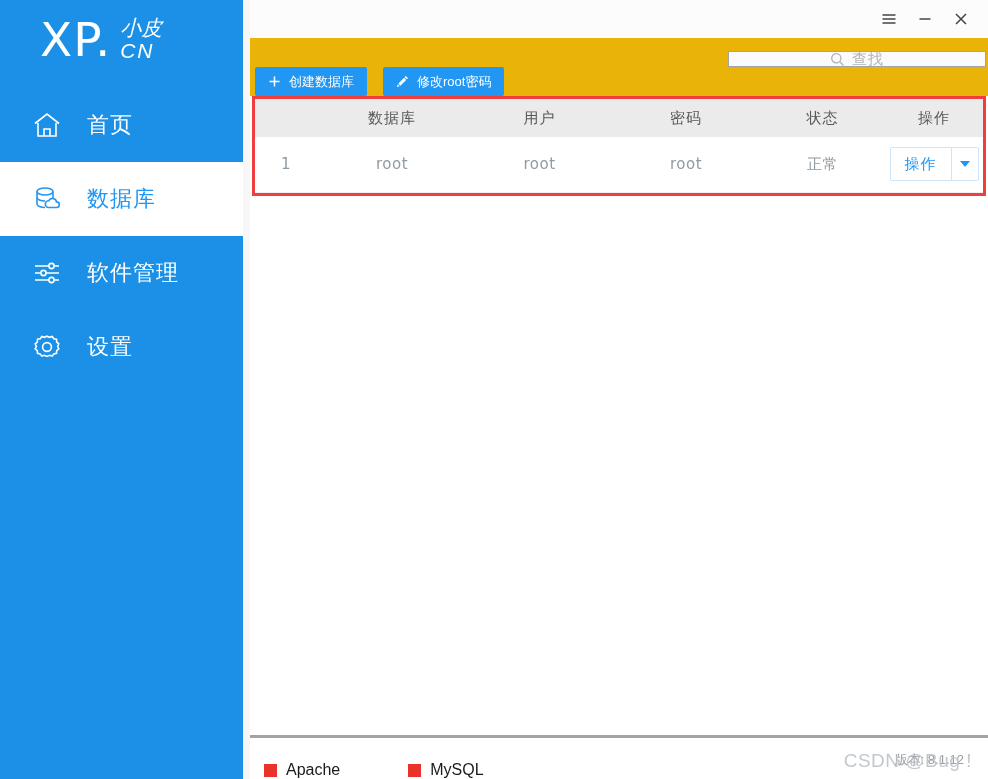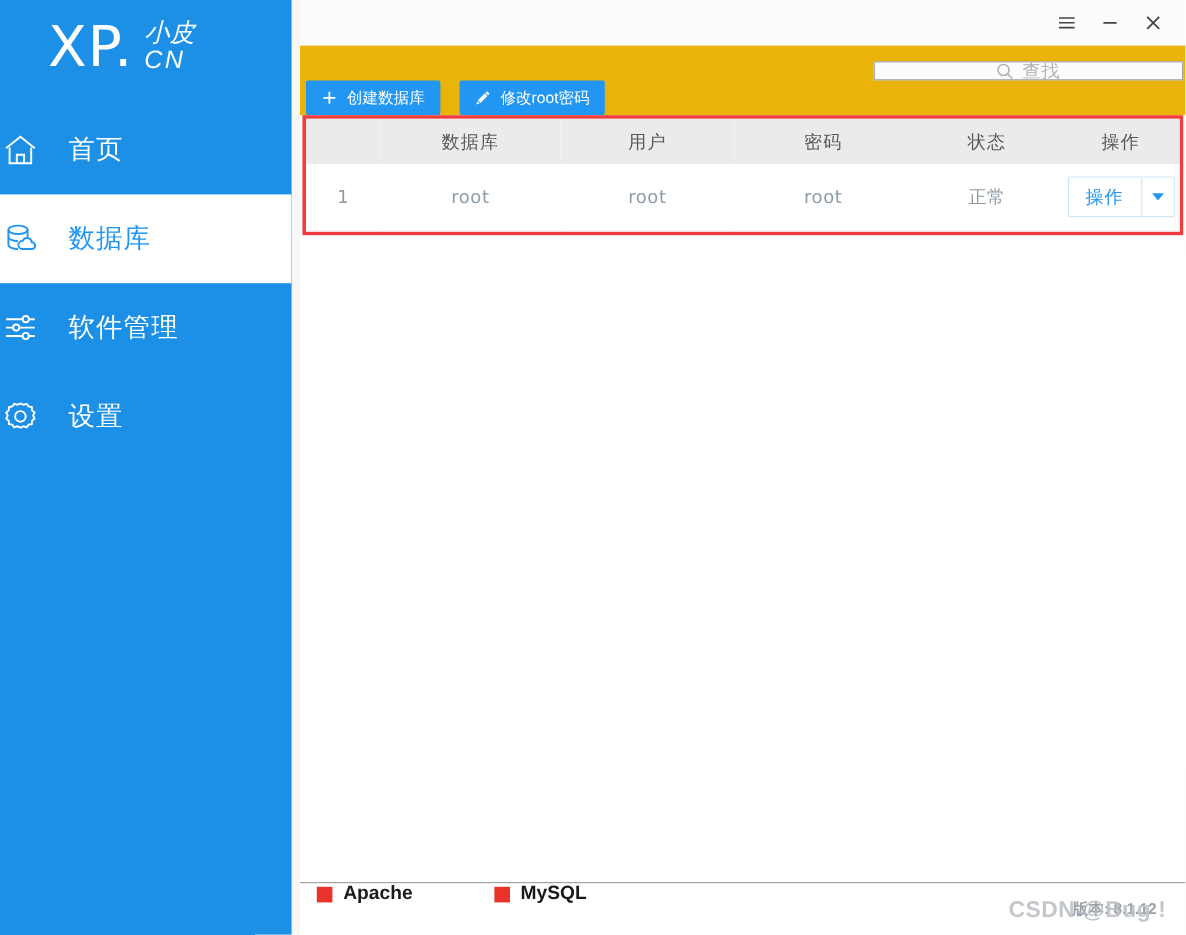--- a/index.html
+++ b/index.html
@@ -64,20 +64,21 @@
     letter-spacing: 2px;
   }
 
   .nav {
     margin-top: 10px;
   }
   .nav-item {
     height: 74px;
     display: flex;
     align-items: center;
+    padding-left: 30px;
     color: #ffffff;
     cursor: pointer;
     user-select: none;
   }
   .nav-item .nav-icon {
     width: 34px;
     height: 34px;
     flex: 0 0 34px;
     display: flex;
     align-items: center;
@@ -256,26 +257,25 @@
     border-right: 5px solid transparent;
     border-top: 6px solid #2196f3;
   }
 
   .filler { flex: 1 1 auto; background: #ffffff; }
 
   .statusbar {
     height: 44px;
     flex: 0 0 44px;
     background: #ffffff;
-    border-top: 1px solid #a3a3a3;
-    display: flex;
-    align-items: flex-start;
+    border-top: 3px solid #a3a3a3;
+    display: flex;
+    align-items: flex-end;
     padding-left: 14px;
     position: relative;
-    font-weight: bold;
   }
   .svc {
     display: flex;
     align-items: center;
     margin-right: 68px;
     cursor: pointer;
   }
   .svc .dot {
     width: 13px; height: 13px;
     background: #e8322a;

